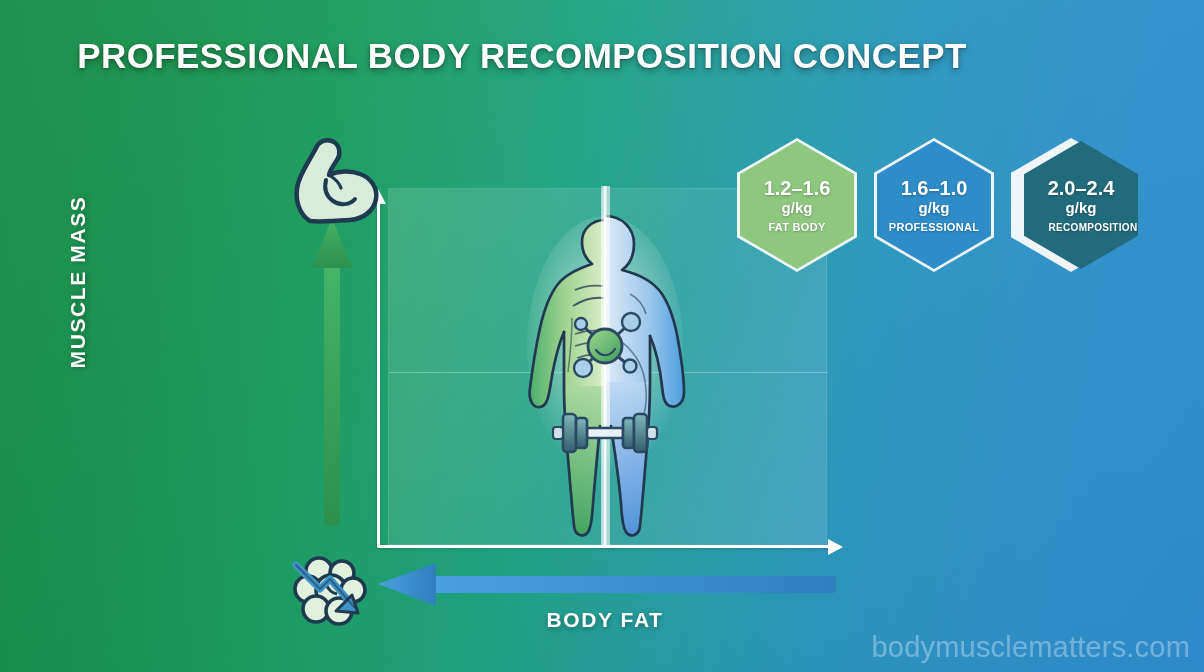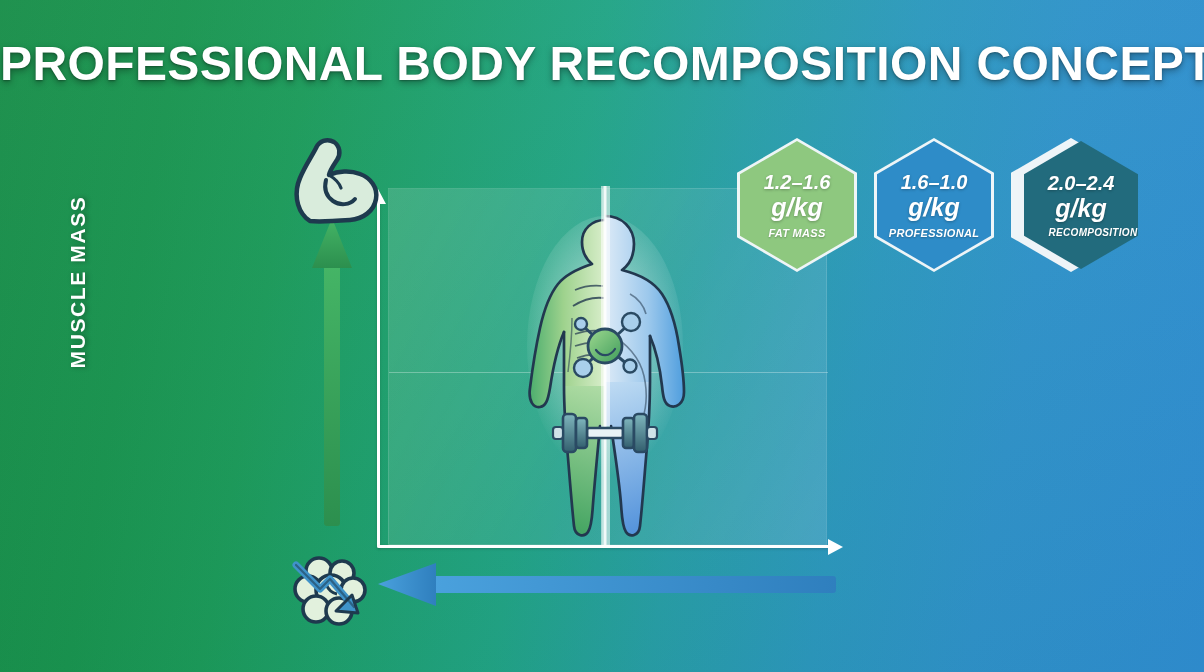--- a/index.html
+++ b/index.html
@@ -26,21 +26,21 @@
         #2b9ac0 70%,
         #2f95cd 82%,
         #3091d6 100%);
     overflow:hidden;
   }
 
   
   #title{
     position:absolute; left:0; top:36px; width:1044px;
     text-align:center;
-    font-size:48px;
+    font-size:35px;
     font-weight:bold;
     letter-spacing:0.4px;
     color:#ffffff;
     text-shadow: 0 3px 7px rgba(0,0,0,0.34), 0 1px 2px rgba(0,0,0,0.3);
     white-space:nowrap;
   }
 
   
   #plot{
     position:absolute;
@@ -115,35 +115,34 @@
   
   .hex{
     position:absolute;
     width:114px; height:128px;
     display:flex; flex-direction:column;
     align-items:center; justify-content:center;
     clip-path:polygon(50% 0%, 100% 26%, 100% 74%, 50% 100%, 0% 74%, 0% 26%);
     color:#ffffff;
     text-align:left;
     filter:drop-shadow(0 3px 6px rgba(0,0,0,0.22));
-    font-style:italic;
   }
   .hex-outer{
     position:absolute;
     width:120px; height:134px;
     clip-path:polygon(50% 0%, 100% 26%, 100% 74%, 50% 100%, 0% 74%, 0% 26%);
     background:rgba(255,255,255,0.92);
     filter:drop-shadow(0 4px 8px rgba(0,0,0,0.25));
   }
   .hex .hx-val{
     font-size:20px; font-weight:bold; line-height:1.1;
     text-shadow:0 1px 3px rgba(0,0,0,0.28);
   }
   .hex .hx-unit{
-    font-size:25px; font-weight:bold; line-height:1.15;
+    font-size:15px; font-weight:bold; line-height:1.15;
     text-shadow:0 1px 3px rgba(0,0,0,0.28);
   }
   .hex .hx-cap{
     margin-top:5px;
     font-size:11px; font-weight:bold; letter-spacing:0.3px;
     text-shadow:0 1px 2px rgba(0,0,0,0.28);
     white-space:nowrap;
   }
   #hex-outer-0{ left:737px; top:138px; }
   #hex-0{ left:740px; top:141px; background:#8ec87f; }
@@ -316,20 +315,21 @@
   <svg id="bodyfat-arrow" viewBox="0 0 460 46">
     <defs>
       <linearGradient id="arrBlue" x1="1" y1="0" x2="0" y2="0">
         <stop offset="0%" stop-color="#2f7fbe"></stop>
         <stop offset="100%" stop-color="#4aa1dd"></stop>
       </linearGradient>
     </defs>
     <rect x="56" y="14" width="404" height="17" rx="3" fill="url(#arrBlue)"></rect>
     <path d="M2,22 L60,1 L60,44 Z" fill="url(#arrBlue)"></path>
   </svg>
+  <div id="bodyfat-label">BODY FAT</div>
 
   <svg id="bicep-icon" viewBox="0 0 98 92">
     <path d="M20,84 C10,74 8,58 14,44 C19,32 26,22 30,14 C33,7 41,4 48,8
              C54,12 55,20 51,26 C47,32 44,36 43,41
              C52,37 64,36 74,40 C85,44 92,54 90,65
              C88,77 77,85 64,86 C50,87 32,88 24,87 Z" fill="#d9ecdc" stroke="#1e3a4e" stroke-width="4.5" stroke-linejoin="round"></path>
     <path d="M40,46 C38,54 40,62 47,67 C54,72 64,71 69,65" fill="none" stroke="#1e3a4e" stroke-width="4" stroke-linecap="round"></path>
     <path d="M43,41 C48,44 53,48 55,54" fill="none" stroke="#1e3a4e" stroke-width="3.2" stroke-linecap="round"></path>
   </svg>
 
@@ -348,31 +348,32 @@
       <path d="M10,14 L34,38 L44,28 L68,56" fill="none" stroke="#3f93c9" stroke-width="7" stroke-linecap="round" stroke-linejoin="round"></path>
       <path d="M72,62 L50,60 L66,44 Z" fill="#3f93c9" stroke="#1e3a4e" stroke-width="3" stroke-linejoin="round"></path>
       <path d="M10,14 L34,38 L44,28 L68,56" fill="none" stroke="#1e3a4e" stroke-width="2.2" stroke-linecap="round" stroke-linejoin="round" opacity="0.55"></path>
     </g>
   </svg>
 
   <div class="hex-outer" id="hex-outer-0"></div>
   <div class="hex" id="hex-0">
     <div class="hx-val">1.2–1.6</div>
     <div class="hx-unit">g/kg</div>
-    <div class="hx-cap">FAT MASS</div>
+    <div class="hx-cap">FAT BODY</div>
   </div>
 
   <div class="hex-outer" id="hex-outer-1"></div>
   <div class="hex" id="hex-1">
     <div class="hx-val">1.6–1.0</div>
     <div class="hx-unit">g/kg</div>
     <div class="hx-cap">PROFESSIONAL</div>
   </div>
 
   <div class="hex-outer" id="hex-outer-2"></div>
   <div class="hex" id="hex-2">
     <div class="hx-val">2.0–2.4</div>
     <div class="hx-unit">g/kg</div>
     <div class="hx-cap">RECOMPOSITION</div>
   </div>
 
+  <div id="watermark">bodymusclematters.com</div>
 
 </div>
 
 </body></html>

